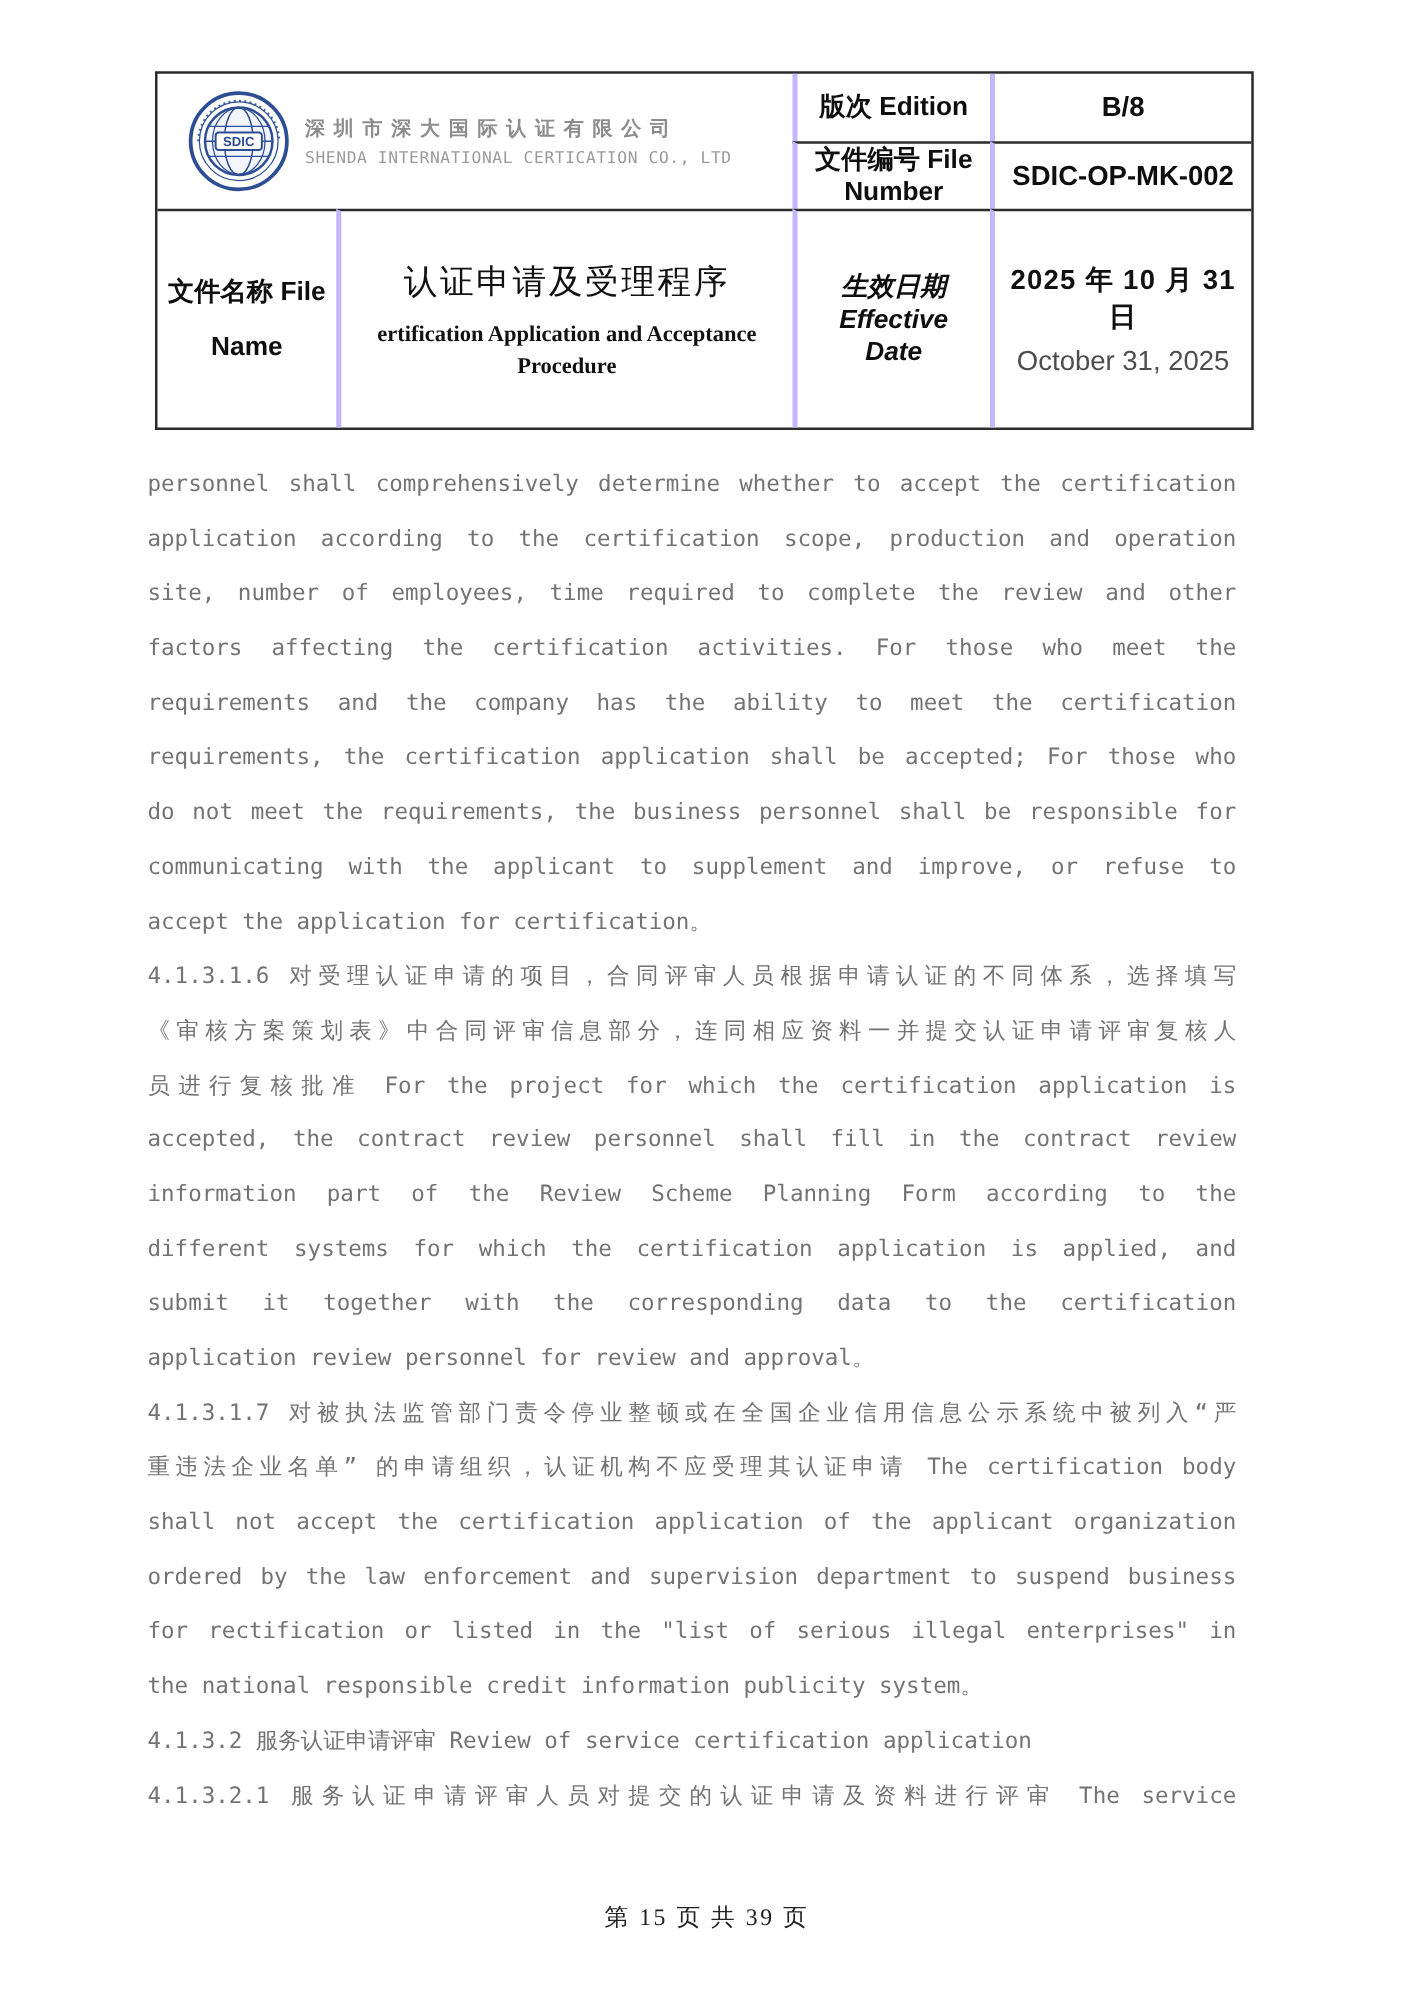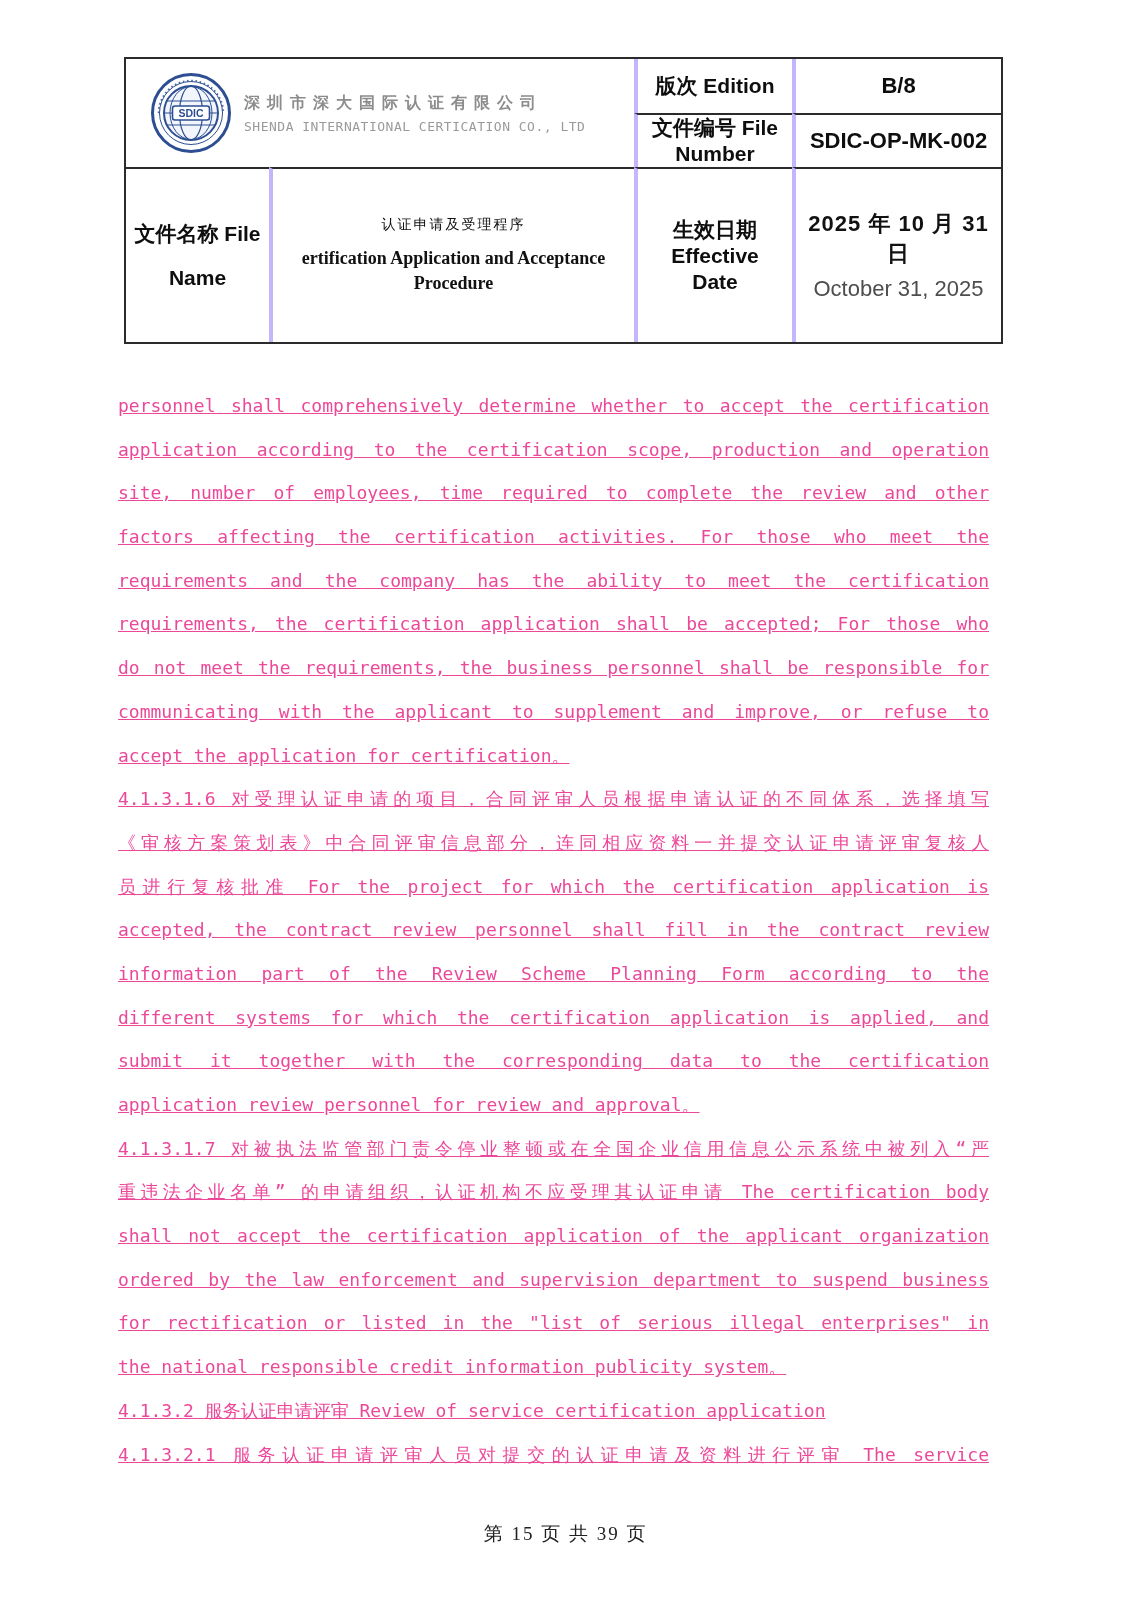--- a/index.html
+++ b/index.html
@@ -60,44 +60,43 @@
   .filenum-label  { grid-column:3; grid-row:2; }
   .filenum-value  { grid-column:4; grid-row:2; }
   .filename-label { grid-column:1; grid-row:3; }
   .title-cell     { grid-column:2; grid-row:3; }
   .effdate-label  { grid-column:3; grid-row:3; }
   .date-cell      { grid-column:4; grid-row:3; }
 
   .hdr-label { font-weight:bold; font-size:21px; line-height:1.25; color:#0e0e0e; }
   .hdr-value { font-weight:bold; font-size:22px; color:#0e0e0e; }
   .filename-label div { line-height:44px; }
-  .effdate-label  div { line-height:26px; }
+  .effdate-label  div { line-height:26px;font-style:italic; }
 
   .title-zh {
     font-family:Liberation Mono, monospace;
-    font-size:14px; color:#111; margin-bottom:12px;
+    font-size:27px; color:#111; margin-bottom:12px;
     letter-spacing:2px;
   }
   .title-en div {
     font-family:"Liberation Serif", serif;
     font-weight:bold; font-size:18px; line-height:25px;
     white-space:nowrap;
   }
   .date-zh { font-weight:bold; font-size:22px; margin-bottom:7px; letter-spacing:1px; }
   .date-en { font-size:22px; color:#4d4d4d; }
 
   
   .body-text {
     position:absolute;
-    left:118px; top:384px;
+    left:118px; top:366px;
     width:871px;
     font-family:"DejaVu Sans Mono", monospace;
     font-size:18px;
-    color:#ec4899;
-    text-decoration:underline;
+    color:#737373;
   }
   .body-line {
     height:43.7px;
     line-height:43.7px;
     text-align:justify;
     text-align-last:justify;
     overflow:hidden;
   }
   .body-line.para-end { text-align-last:left; }
 

